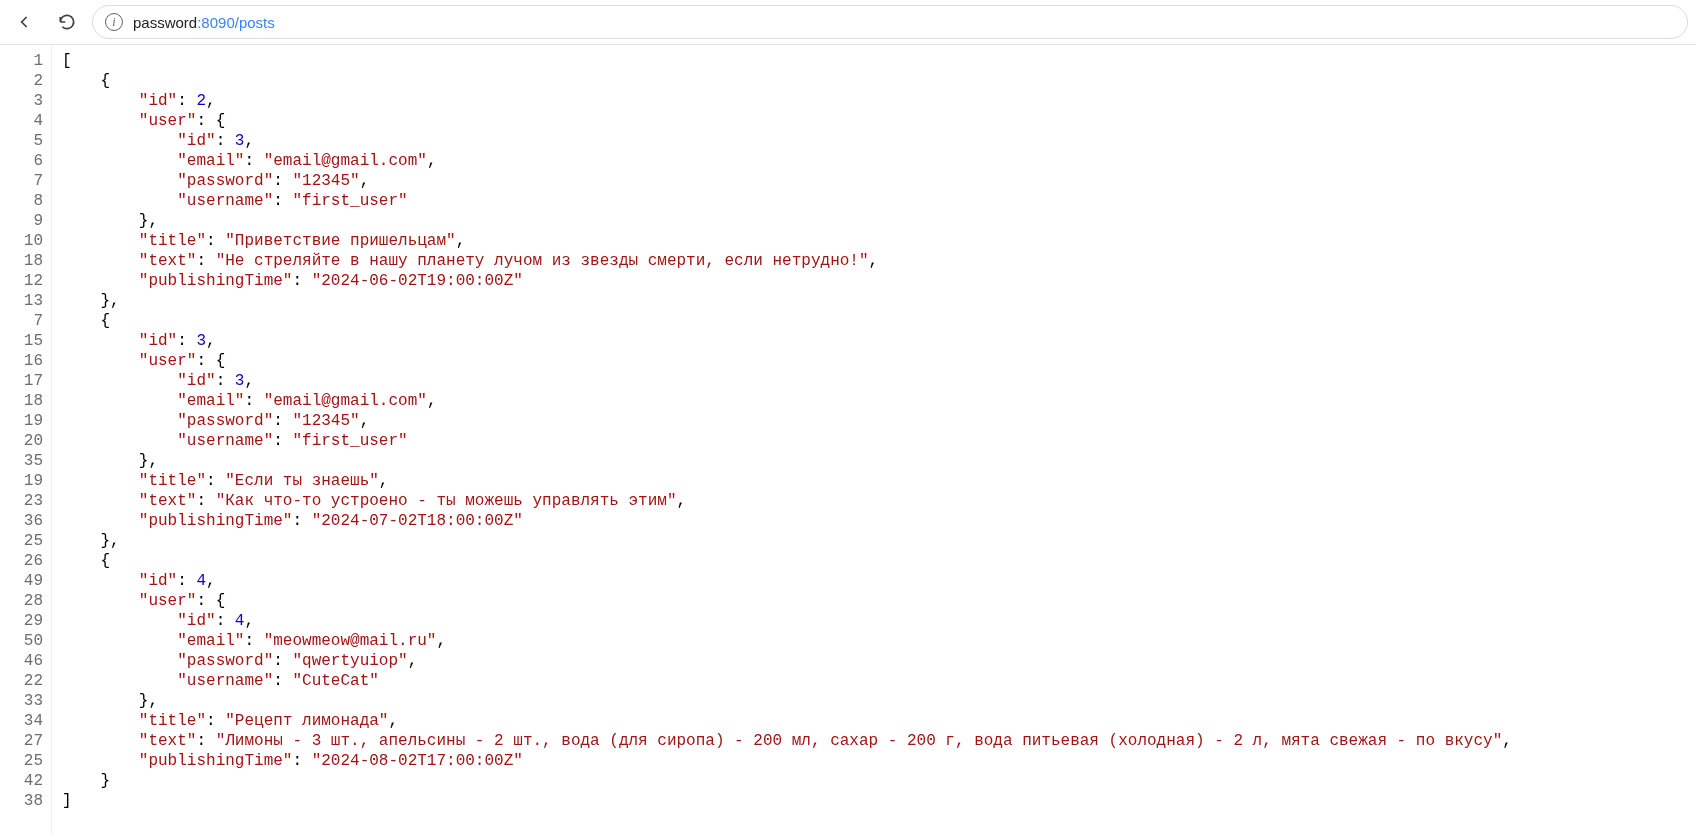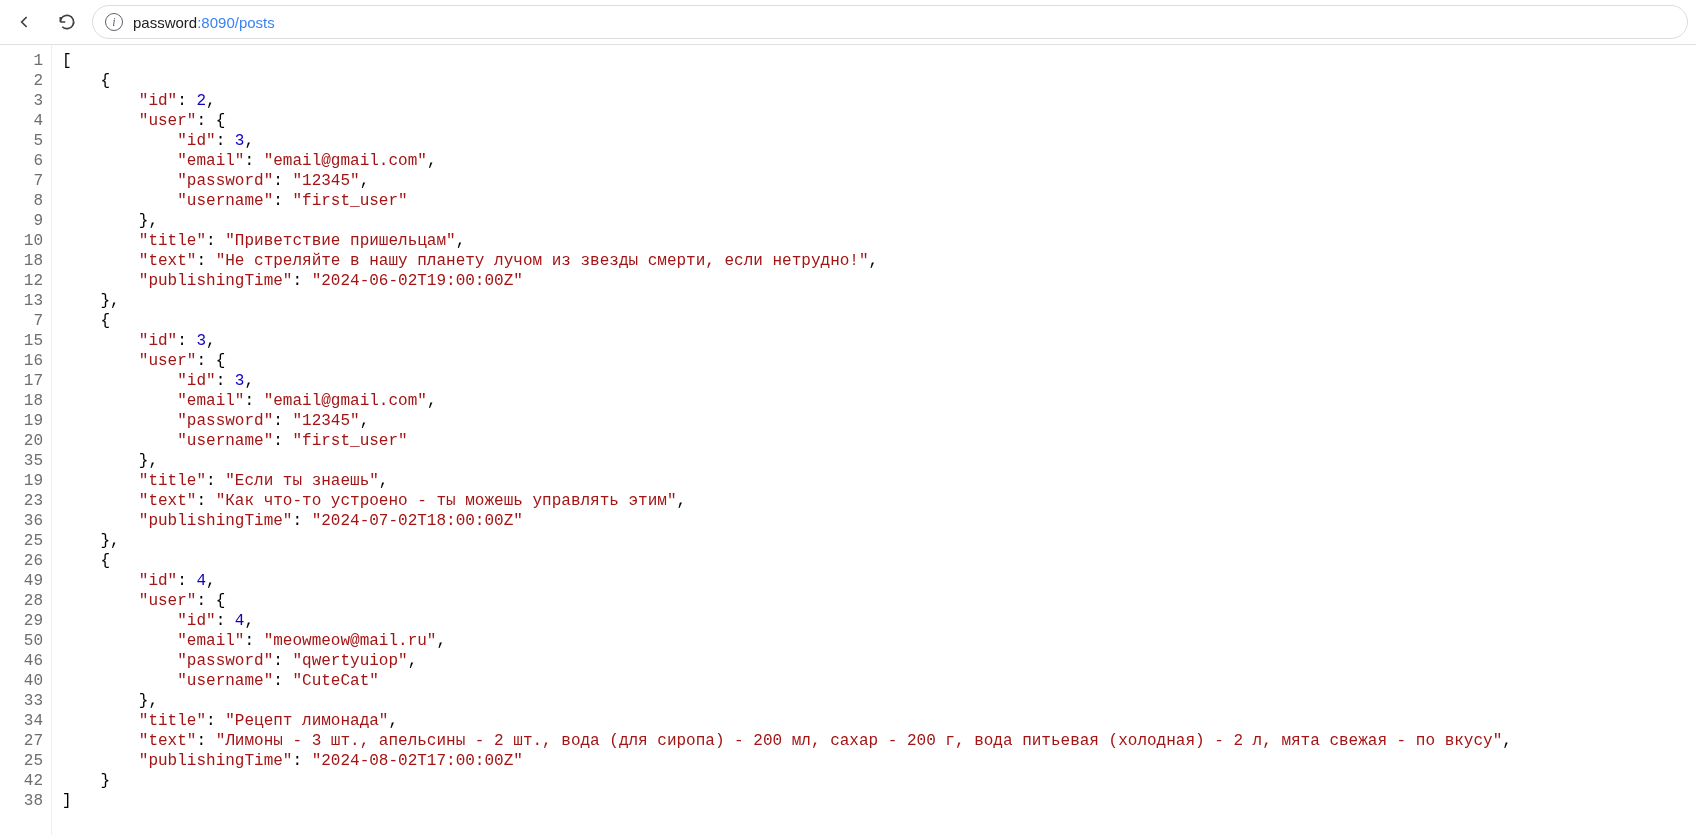--- a/index.html
+++ b/index.html
@@ -121,21 +121,21 @@
       <div>19</div>
       <div>23</div>
       <div>36</div>
       <div>25</div>
       <div>26</div>
       <div>49</div>
       <div>28</div>
       <div>29</div>
       <div>50</div>
       <div>46</div>
-      <div>40</div>
+      <div>22</div>
       <div>33</div>
       <div>34</div>
       <div>27</div>
       <div>25</div>
       <div>42</div>
       <div>38</div>
     </div>
   <div class="code" id="code"><div class="line">[</div><div class="line">    {</div><div class="line">        <span class="k">"id"</span>: <span class="n">2</span>,</div><div class="line">        <span class="k">"user"</span>: {</div><div class="line">            <span class="k">"id"</span>: <span class="n">3</span>,</div><div class="line">            <span class="k">"email"</span>: <span class="s">"email@gmail.com"</span>,</div><div class="line">            <span class="k">"password"</span>: <span class="s">"12345"</span>,</div><div class="line">            <span class="k">"username"</span>: <span class="s">"first_user"</span></div><div class="line">        },</div><div class="line">        <span class="k">"title"</span>: <span class="s">"Приветствие пришельцам"</span>,</div><div class="line">        <span class="k">"text"</span>: <span class="s">"Не стреляйте в нашу планету лучом из звезды смерти, если нетрудно!"</span>,</div><div class="line">        <span class="k">"publishingTime"</span>: <span class="s">"2024-06-02T19:00:00Z"</span></div><div class="line">    },</div><div class="line">    {</div><div class="line">        <span class="k">"id"</span>: <span class="n">3</span>,</div><div class="line">        <span class="k">"user"</span>: {</div><div class="line">            <span class="k">"id"</span>: <span class="n">3</span>,</div><div class="line">            <span class="k">"email"</span>: <span class="s">"email@gmail.com"</span>,</div><div class="line">            <span class="k">"password"</span>: <span class="s">"12345"</span>,</div><div class="line">            <span class="k">"username"</span>: <span class="s">"first_user"</span></div><div class="line">        },</div><div class="line">        <span class="k">"title"</span>: <span class="s">"Если ты знаешь"</span>,</div><div class="line">        <span class="k">"text"</span>: <span class="s">"Как что-то устроено - ты можешь управлять этим"</span>,</div><div class="line">        <span class="k">"publishingTime"</span>: <span class="s">"2024-07-02T18:00:00Z"</span></div><div class="line">    },</div><div class="line">    {</div><div class="line">        <span class="k">"id"</span>: <span class="n">4</span>,</div><div class="line">        <span class="k">"user"</span>: {</div><div class="line">            <span class="k">"id"</span>: <span class="n">4</span>,</div><div class="line">            <span class="k">"email"</span>: <span class="s">"meowmeow@mail.ru"</span>,</div><div class="line">            <span class="k">"password"</span>: <span class="s">"qwertyuiop"</span>,</div><div class="line">            <span class="k">"username"</span>: <span class="s">"CuteCat"</span></div><div class="line">        },</div><div class="line">        <span class="k">"title"</span>: <span class="s">"Рецепт лимонада"</span>,</div><div class="line">        <span class="k">"text"</span>: <span class="s">"Лимоны - 3 шт., апельсины - 2 шт., вода (для сиропа) - 200 мл, сахар - 200 г, вода питьевая (холодная) - 2 л, мята свежая - по вкусу"</span>,</div><div class="line">        <span class="k">"publishingTime"</span>: <span class="s">"2024-08-02T17:00:00Z"</span></div><div class="line">    }</div><div class="line">]</div></div>
 </div>
 

